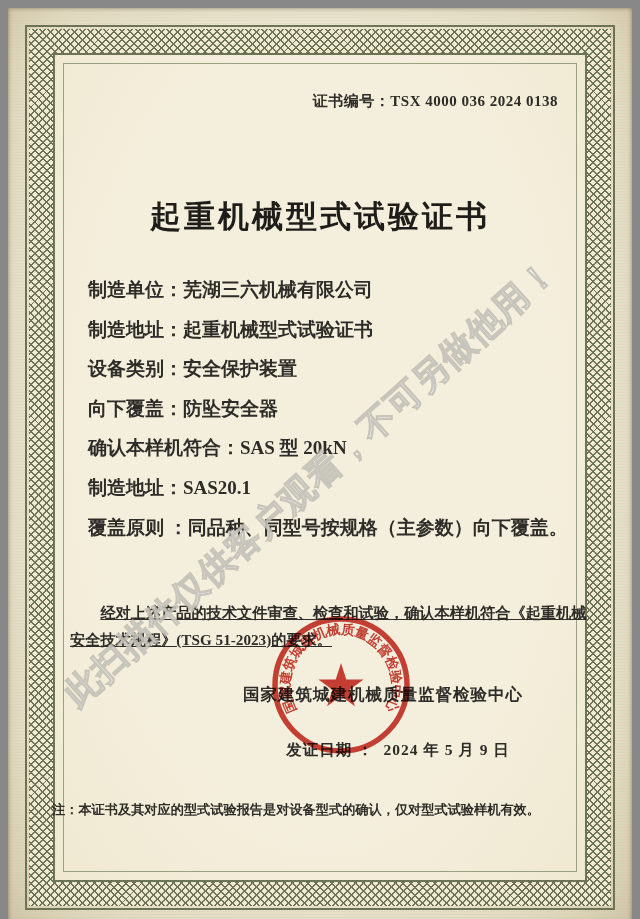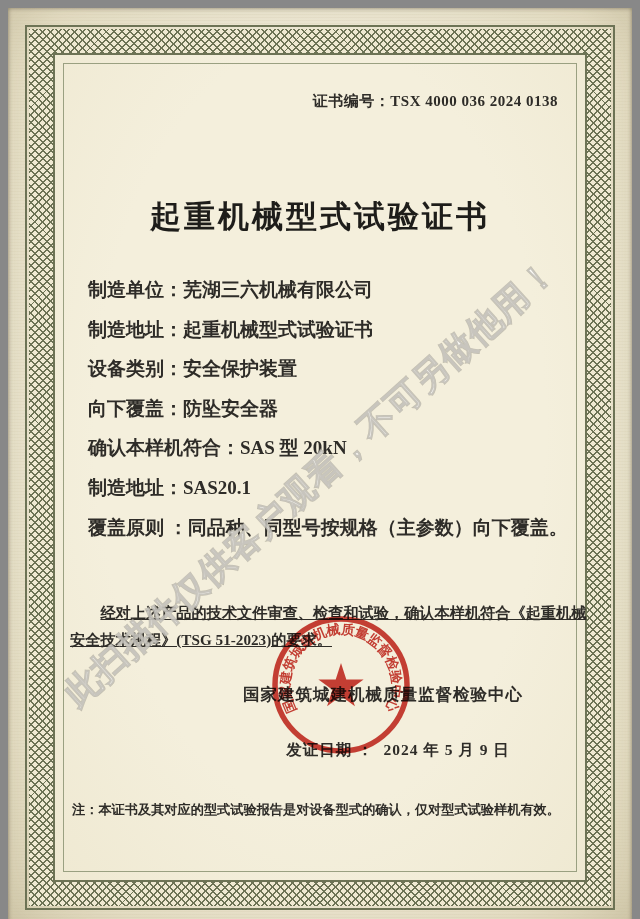--- a/index.html
+++ b/index.html
@@ -52,21 +52,21 @@
     font-size:31px;font-weight:bold;letter-spacing:3px;color:#1e1d1a;}
   .fields{position:absolute;top:262px;left:80px;right:60px;}
   .field-row{height:39.6px;line-height:39.6px;font-size:19px;font-weight:600;white-space:nowrap;}
   .statement{position:absolute;top:592px;left:62px;width:522px;
     font-size:15.2px;font-weight:600;line-height:26.5px;text-indent:2em;text-decoration:underline;}
   .issuer{position:absolute;top:676px;left:105px;width:540px;text-align:center;
     font-size:16.5px;font-weight:700;letter-spacing:1px;}
   .date-line{position:absolute;top:732px;left:130px;width:520px;text-align:center;
     font-size:15.5px;font-weight:600;letter-spacing:1px;}
   .note{position:absolute;top:793px;left:44px;right:40px;
-    font-size:13.2px;font-weight:600;white-space:nowrap;padding-left:20px;}
+    font-size:13.2px;font-weight:600;white-space:nowrap;}
   
   .seal{position:absolute;left:262px;top:606px;width:142px;height:142px;
     mix-blend-mode:multiply;opacity:.92;pointer-events:none;}
   
   .wm-diagonal{position:absolute;left:62px;top:668px;width:760px;
     transform:rotate(-42deg);transform-origin:0 50%;
     font-family:"Liberation Sans","DejaVu Sans",sans-serif;
     font-size:35px;font-weight:bold;letter-spacing:1px;white-space:nowrap;
     color:rgba(255,255,255,.55);
     -webkit-text-stroke:1.2px rgba(135,130,118,.45);

